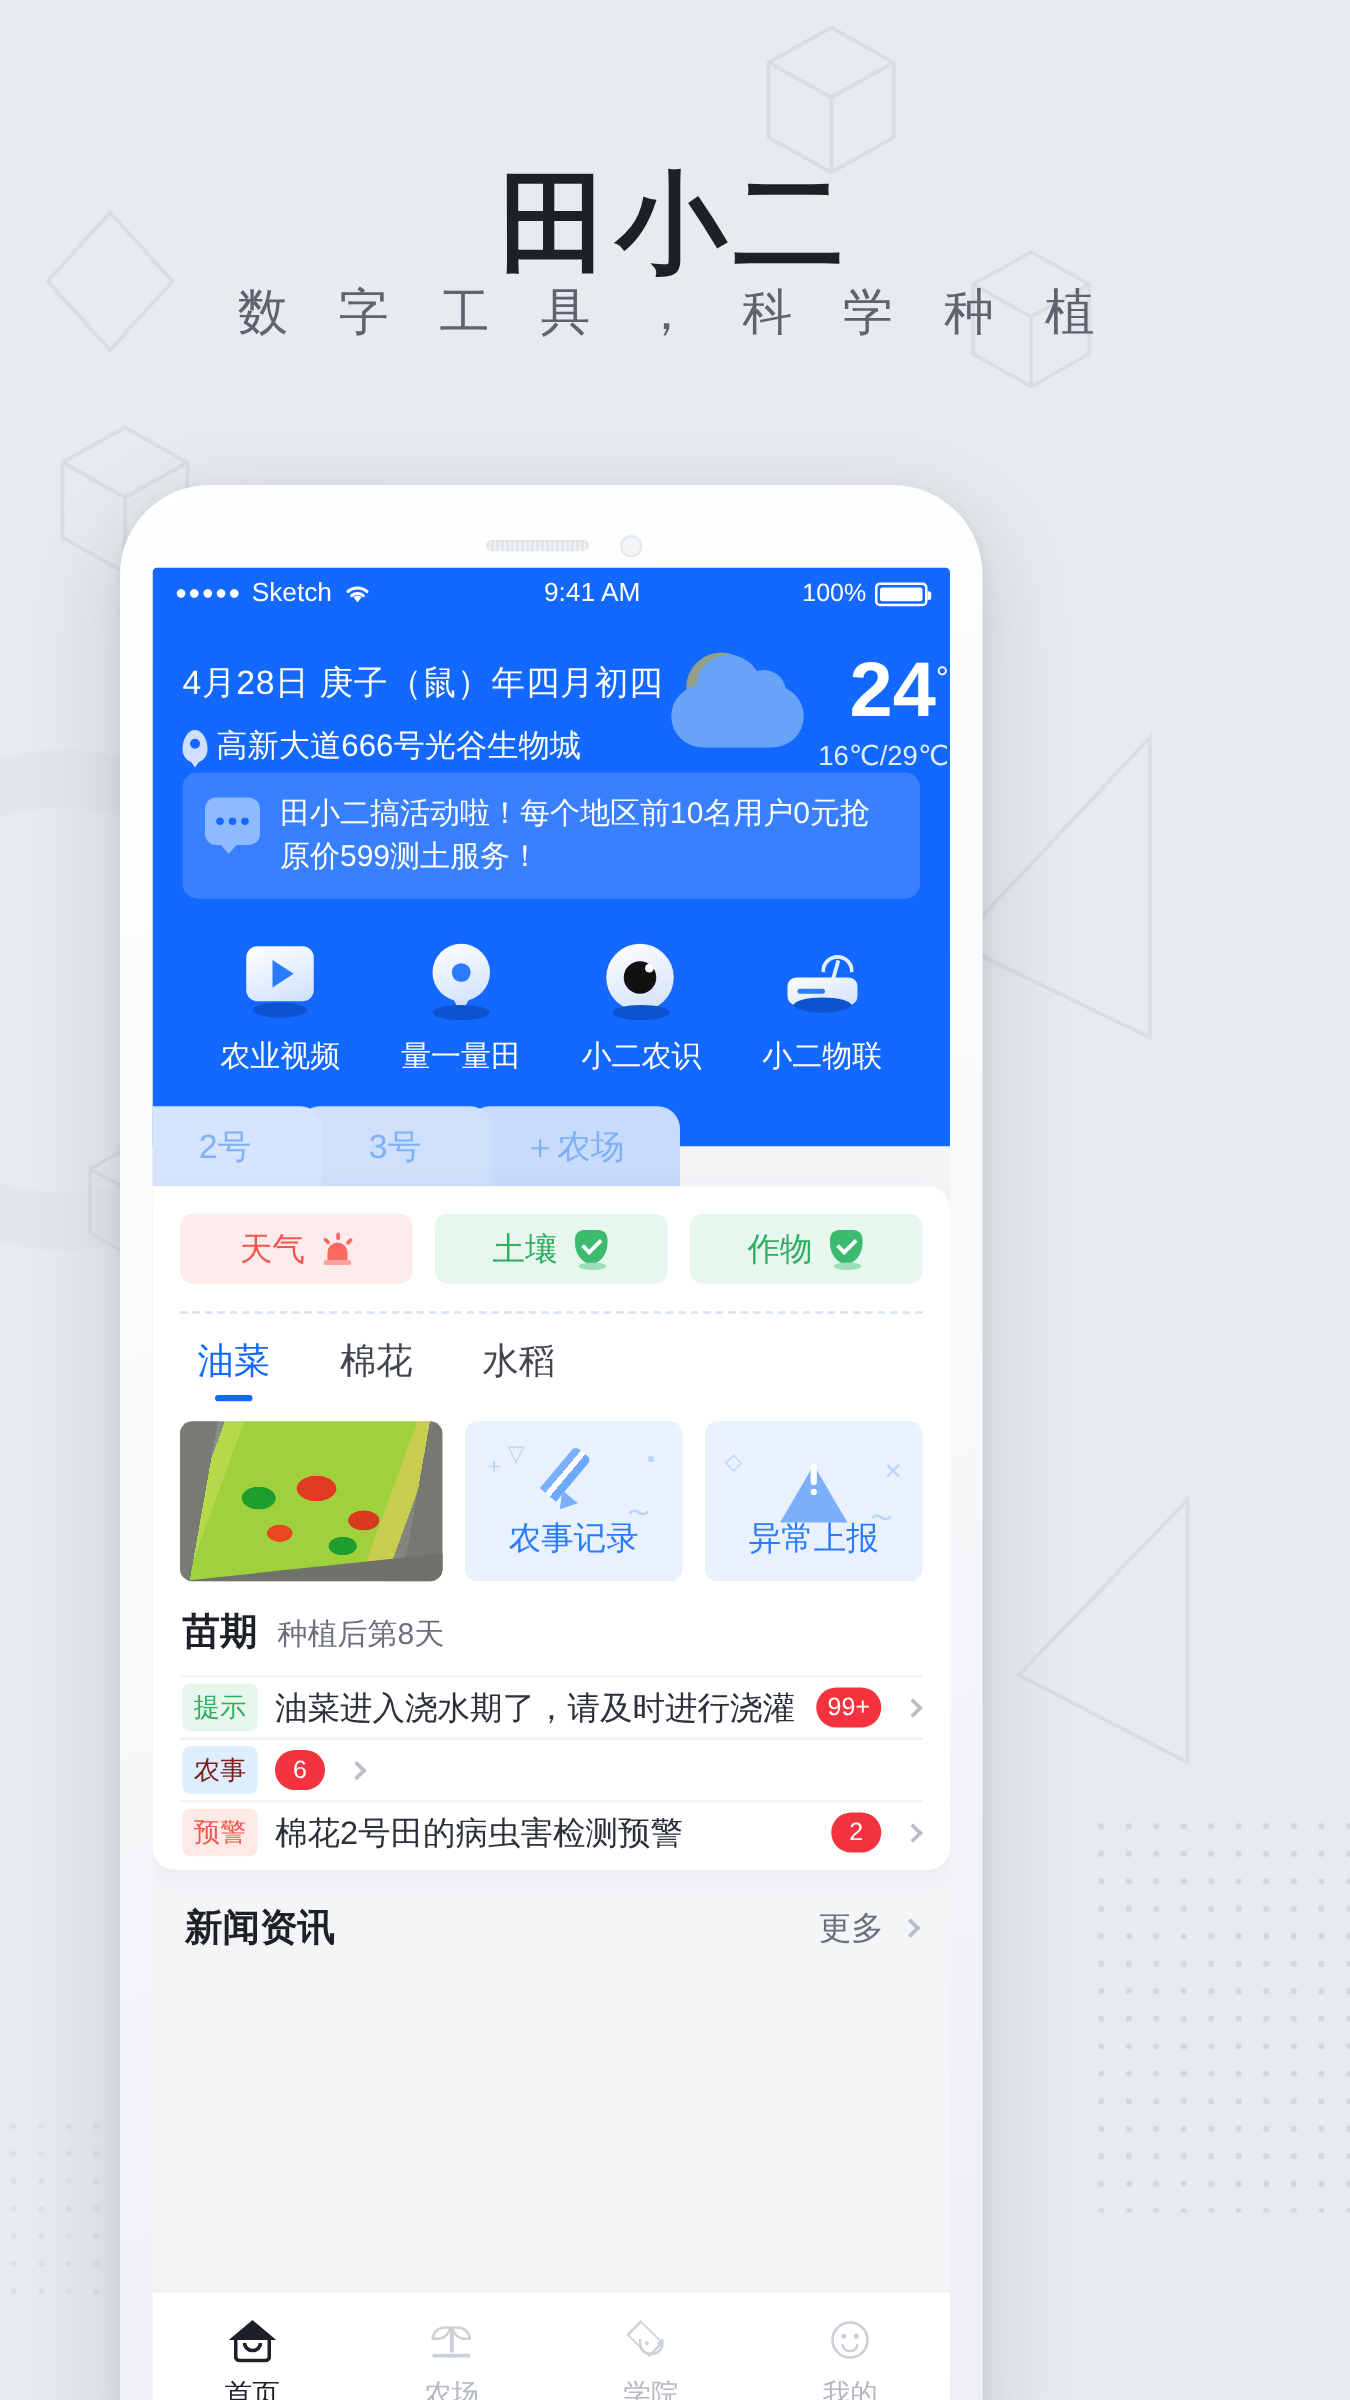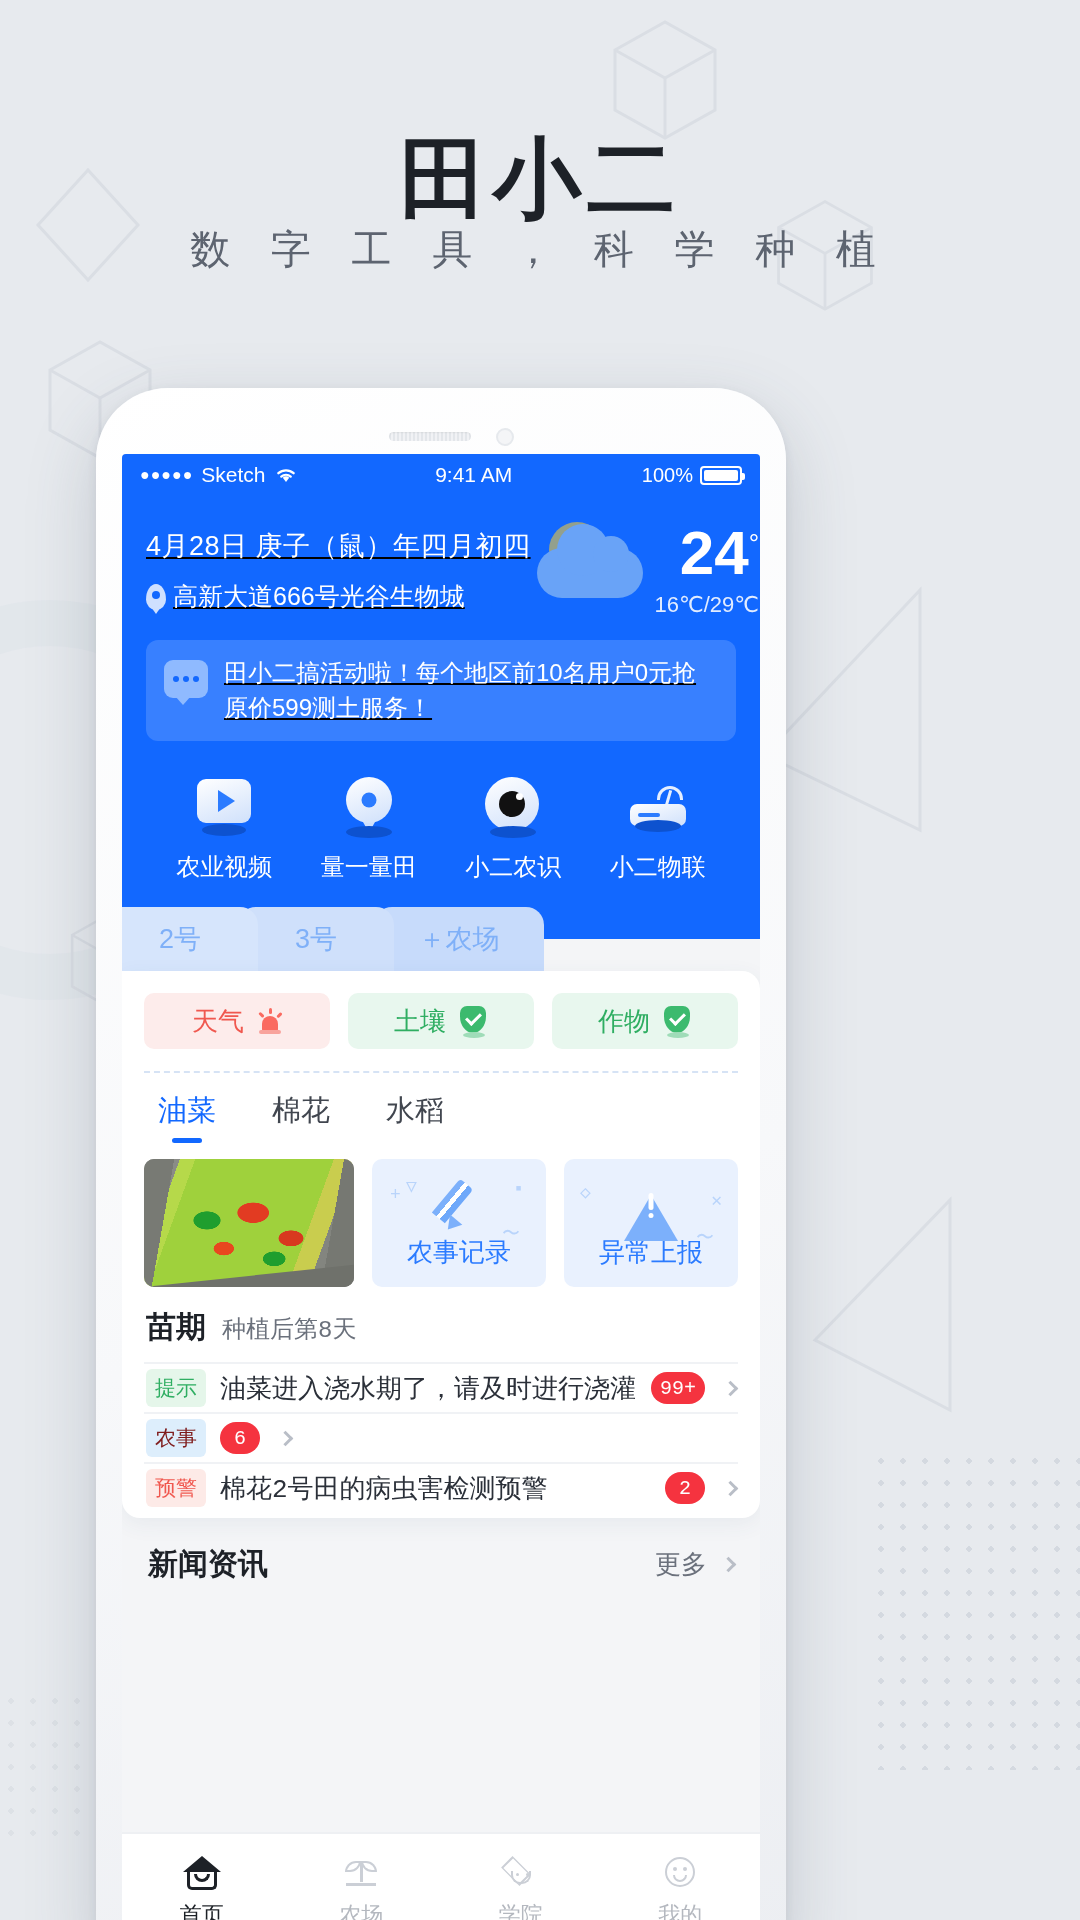--- a/index.html
+++ b/index.html
@@ -88,21 +88,21 @@
     content:""; position:absolute; right:-5px; top:5px;
     width:3px;height:7px;background:#fff;border-radius:0 2px 2px 0;
   }
   .battery i { display:block; height:100%; background:#fff; border-radius:2px; }
   
   #hero {
     background: #1268ff; padding: 26px 24px 0 24px;
     position: relative;
   }
   .hero-top { display:flex; align-items:flex-start; justify-content:space-between; }
-  .date-block { padding-top: 6px; text-decoration: underline; }
+  .date-block { padding-top: 6px; }
   .date-line { color:#fff; font-size: 27px; letter-spacing: .5px; white-space: nowrap;}
   .loc-line { display:flex; align-items:center; gap:7px; margin-top: 16px; }
   .loc-text { color:#fff; font-size: 25px; }
   .pin {
     width: 20px; height: 26px; background:#cfe0ff; position: relative;
     border-radius: 50% 50% 50% 50%/60% 60% 40% 40%;
     flex: none;
   }
   .pin::before{
     content:""; position:absolute; left:50%; top:20px; transform:translateX(-50%);
@@ -132,25 +132,24 @@
   .wcloud::after{
     content:""; position:absolute; left: 56px; top:-12px;
     width:36px;height:36px;border-radius:50%;background:#69a3f7;
   }
   .temp-block { text-align: right; padding-top: 2px; }
   .temp-main { color:#fff; font-size: 62px; font-weight: 700; line-height: .95; }
   .temp-main sup { font-size: 26px; font-weight: 400; vertical-align: super; }
   .temp-range { color:#e2ecff; font-size: 22px; margin-top: 9px; }
   
   #notice {
-    margin-top: 22px;
     background: rgba(255,255,255,.16);
     border-radius: 12px;
     padding: 16px 18px;
-    display:flex; gap: 16px; align-items: flex-start; text-decoration: underline;
+    display:flex; gap: 16px; align-items: flex-start;
   }
   .chat-icon {
     flex: none; width: 44px; height: 38px; border-radius: 9px;
     background: #8fbaff; position: relative;
     display:flex; align-items:center; justify-content:center; gap:4px;
     margin-top: 4px;
   }
   .chat-icon::after{
     content:""; position:absolute; left: 11px; bottom: -7px;
     border-left: 8px solid transparent; border-right: 8px solid transparent;
@@ -225,21 +224,21 @@
     margin-left: -20px;
   }
   .ftab.t1{ width: 212px; background:#fff; color:#1d2127; font-weight:700; margin-left:0; z-index:4; }
   .ftab.t2{ width: 156px; z-index:3; background:#d6e5fc;}
   .ftab.t3{ width: 156px; z-index:2; background:#cfe0fb;}
   .ftab.t4{ width: 170px; z-index:1; background:#c7dbfb; border-radius:18px 18px 0 0;}
   #farm-card {
     background: #fff; border-radius: 0 18px 18px 18px;
     padding: 22px 22px 6px 22px;
     box-shadow: 0 6px 22px rgba(60,80,120,.07);
-    position: relative; z-index: 5; font-family: Liberation Mono, monospace;
+    position: relative; z-index: 5;
   }
   #chips { display:flex; gap: 18px; }
   .chip {
     flex:1; height: 56px; border-radius: 10px;
     display:flex; align-items:center; justify-content:center; gap: 14px;
     font-size: 26px;
   }
   .chip.warn { background:#fdeceb; color:#f0584f; }
   .chip.ok   { background:#e8f7ee; color:#2fae62; }
   .ic-alarm { width: 24px; height: 26px; position: relative; }

